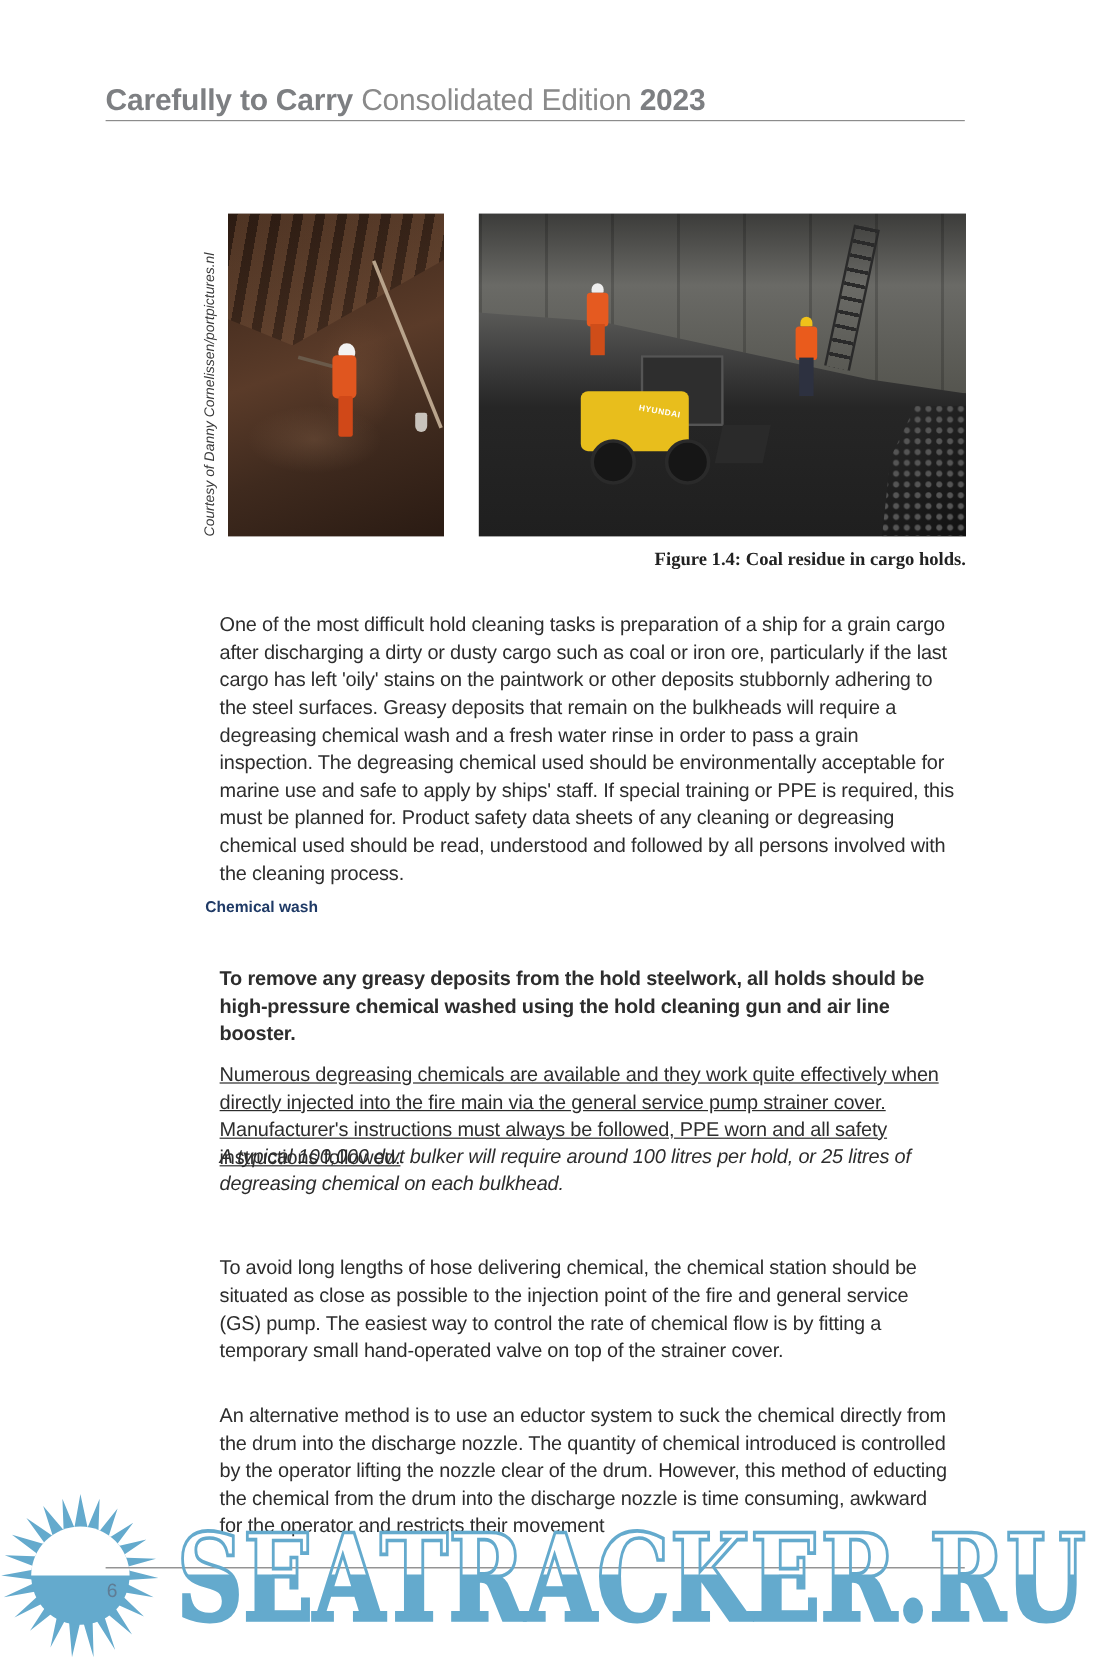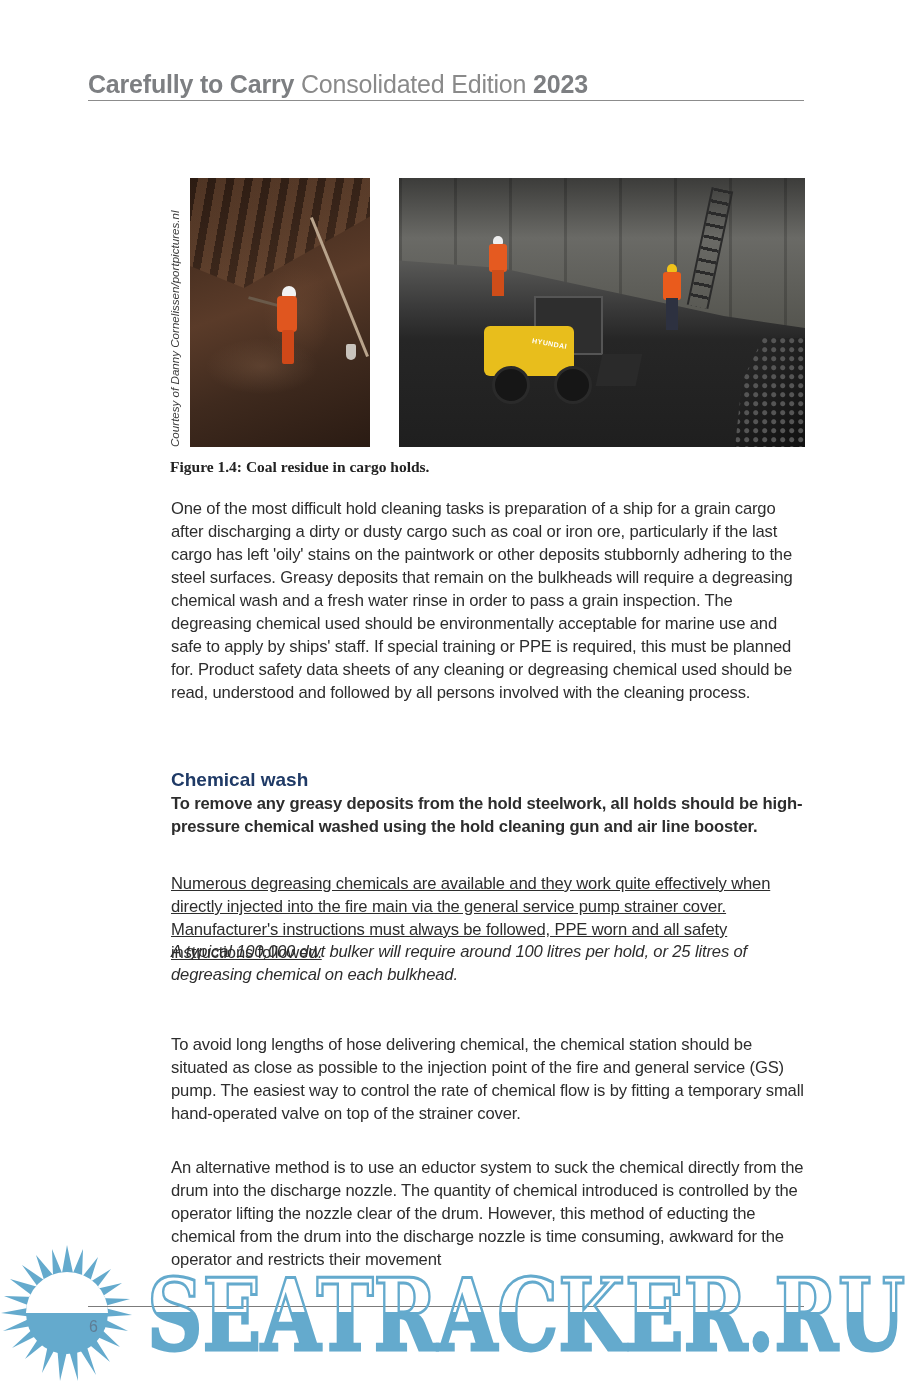--- a/index.html
+++ b/index.html
@@ -118,32 +118,32 @@
     position: absolute; left: 262px; top: 86px; width: 24px; height: 70px;
   }
   .w-a .h, .w-b .h { position: absolute; left: 6px; top: 0; width: 10px; height: 8px; border-radius: 5px 5px 1px 1px; }
   .w-a .h { background: #eeeeee; } .w-b .h { background: #f0c21a; }
   .w-a .t, .w-b .t { position: absolute; left: 2px; top: 8px; width: 18px; height: 28px; border-radius: 3px; }
   .w-a .t { background: #e55a20; } .w-b .t { background: #ea5b1c; }
   .w-a .l, .w-b .l { position: absolute; left: 5px; top: 34px; width: 12px; height: 26px; }
   .w-a .l { background: #cf4d19; } .w-b .l { background: #2d3140; height: 32px; }
 
   .caption {
-    position: absolute; left: 170px; top: 458px; width: 635px; text-align: left;
+    position: absolute; left: 170px; top: 458px; width: 635px; text-align: right;
     font-family: "Liberation Serif", "DejaVu Serif", serif; font-weight: bold;
     font-size: 15.5px; color: #222;
   }
   .body-text {
     position: absolute; left: 171px; width: 636px;
     font-size: 16.6px; line-height: 23px; color: #2d2d2d; letter-spacing: -0.15px;
   }
-  .body-text p { margin: 0; }
+  .body-text p { margin: 12px; }
   .h2 {
-    position: absolute; left: 171px; top: 769px;
-    font-size: 19px; font-weight: bold; color: #1f3a66;
+    position: absolute; left: 171px; top: 748px;
+    font-size: 13px; font-weight: bold; color: #1f3a66;
   }
   .footer-rule {
     position: absolute; left: 88px; top: 1306px; width: 716px; height: 0;
     border-top: 1.3px solid #7b7b7b;
   }
   .page-num {
     position: absolute; left: 89px; top: 1318px; font-size: 16px; color: #5f7d95;
   }
   .watermark-logo { position: absolute; left: 0; top: 1245px; width: 135px; height: 137px; }
   .watermark-text {

